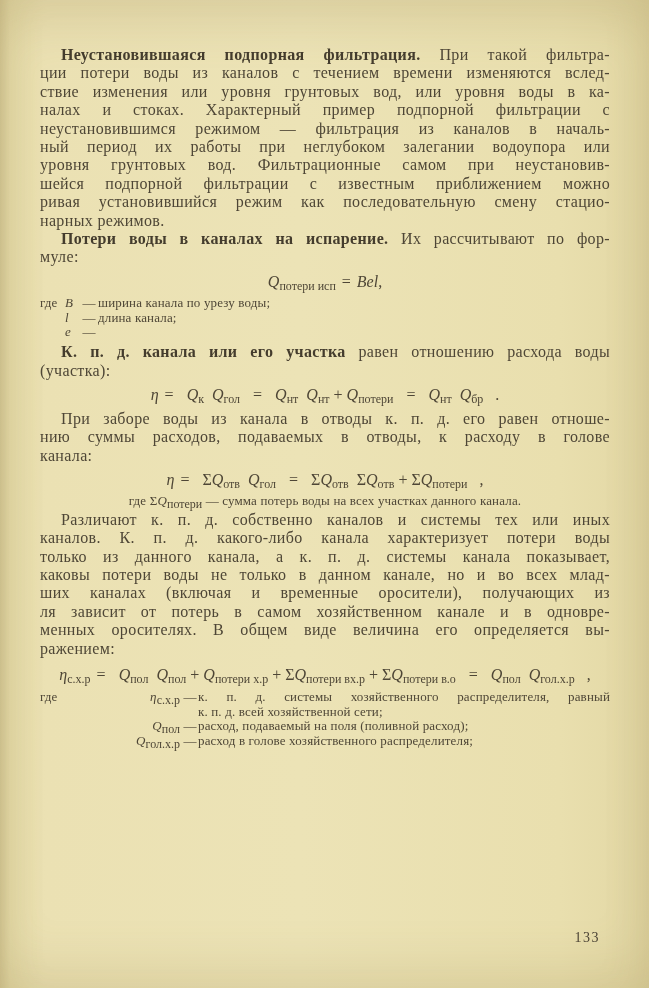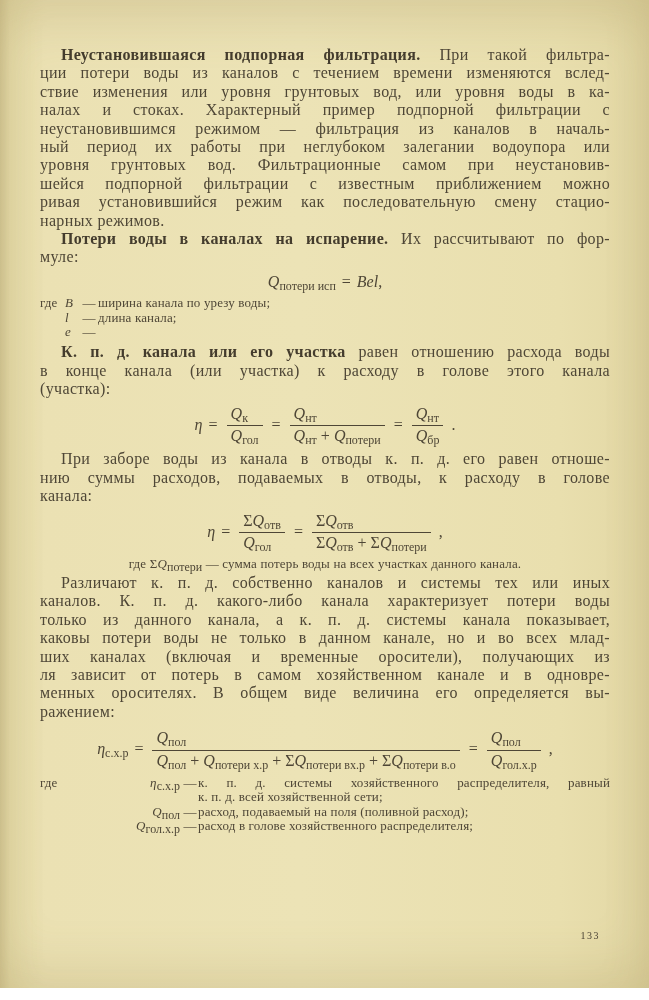--- a/index.html
+++ b/index.html
@@ -21,37 +21,37 @@
   .firstline { text-indent: 21px; }
   .lines-indent-first .tline:first-child { text-indent: 21px; }
   .b { font-weight: bold; color: #443c2d; }
   .m { font-style: italic; }
   .g { font-style: normal; }
   sub { font-size: 12px; font-style: normal; letter-spacing: 0; vertical-align: -3px; line-height: 0; }
   .formula {
     display: flex; align-items: center; justify-content: center;
     font-size: 16px; letter-spacing: 0; line-height: 1.15;
   }
-  .frac { display: inline-flex; flex-direction: column; margin: 0 3px; }
+  .frac { display: inline-flex; flex-direction: row; margin: 0 3px; }
   .frac .num, .frac .den { padding: 0 4px; white-space: nowrap; }
   .bar { align-self: stretch; border-top: 1.2px solid #4e4636; margin: 2px 0 1px; height: 0; }
   .eq { margin: 0 6px; }
   .plus { margin: 0 4px; }
   .endp { margin-left: 5px; }
   .tok { white-space: nowrap; }
   .defrow { display: grid; grid-template-columns: 25px 15px 18px 1fr; }
   .defrow .dterm { text-align: left; }
   .defrow2 { display: grid; grid-template-columns: 30px 112px 16px 1fr; }
   .defrow2 .dterm { text-align: right; padding-right: 2px; white-space: nowrap; }
   .ddash { text-align: center; } .mt8 { margin-top: 8px; }
   .mb2 { margin-bottom: 2px; } .mb4 { margin-bottom: 4px; } .mb6 { margin-bottom: 6px; }
   .f-block { margin: 6px 0 5px; }
   .pageno {
     position: absolute; right: 49px; top: 930px;
-    font-size: 10px; letter-spacing: 1.5px; color: #4a4234;
+    font-size: 14px; letter-spacing: 1.5px; color: #4a4234;
   }
   .note { text-align: center; }
 </style>
 </head>
 <body>
 
 <div class="page">
   <div class="content body-text">
 
     <div>
@@ -103,21 +103,20 @@
       <div class="defrow">
         <span></span>
         <span class="dterm m">e</span>
         <span class="ddash">—</span>
       </div>
     </div>
 
     <div>
       <div class="tline firstline"><span class="b">К. п. д. канала или его участка</span><span> равен отношению расхода воды</span></div>
       <div>
-          <div class="tline">в конце канала (или участка) к расходу в голове этого канала</div>
           <div class="tline tlast">(участка):</div>
         </div>
     </div>
 
     <div class="formula f-block">
       <span class="m">η</span>
       <span class="eq">=</span>
       <span class="frac">
         <span class="num"><span class="tok"><span class="m">Q</span><sub>к</sub></span></span>
         <span class="bar"></span>

